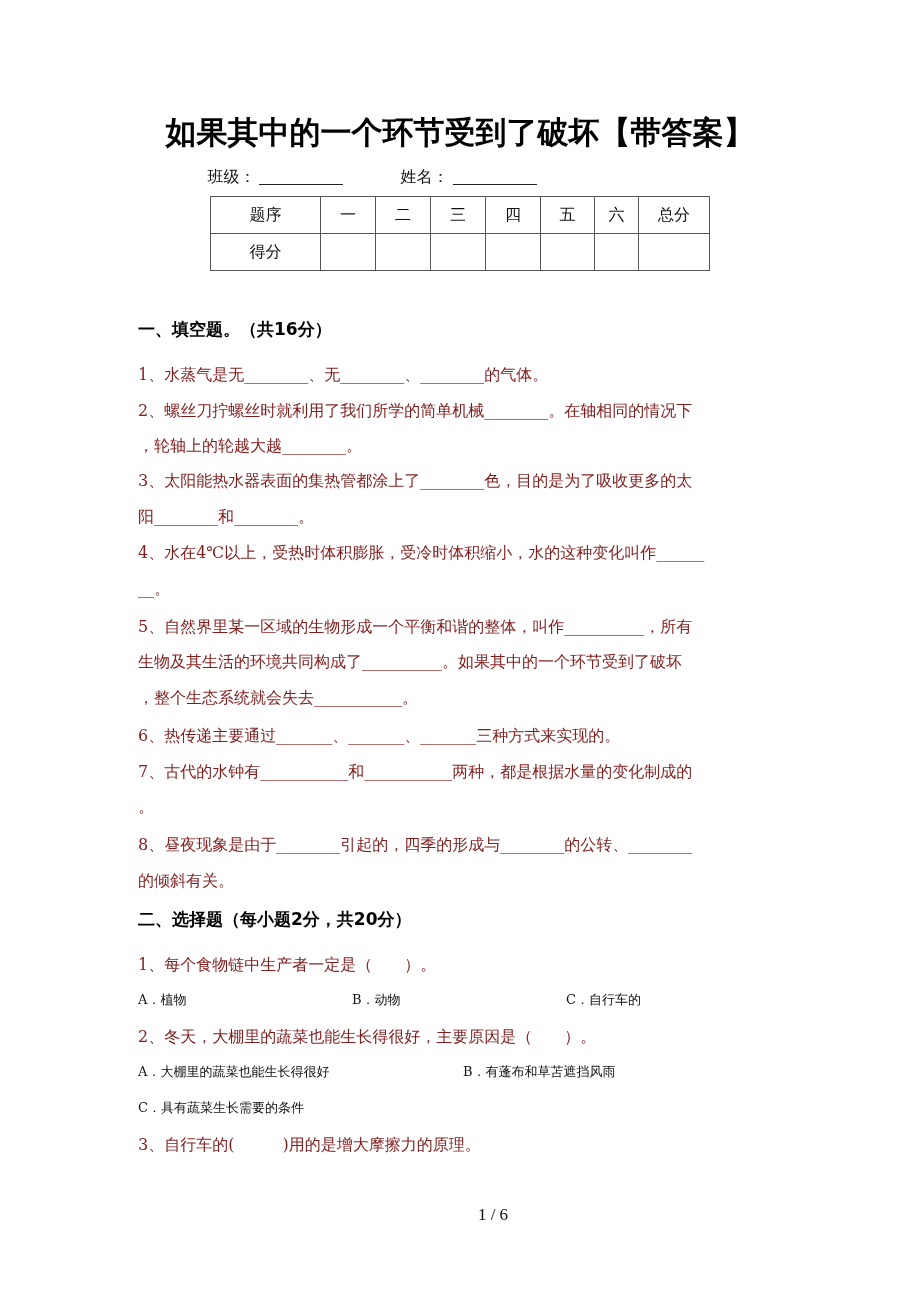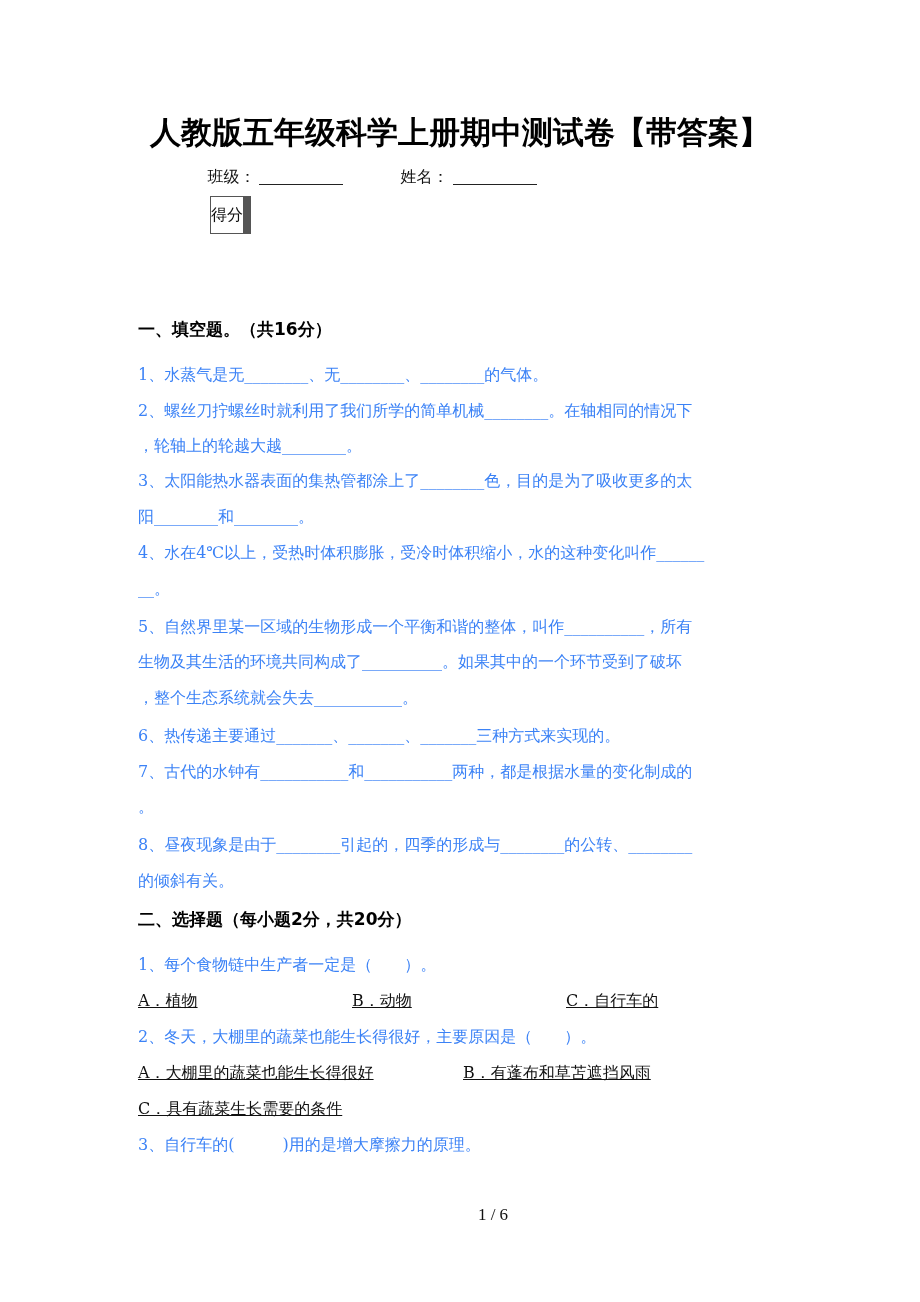--- a/index.html
+++ b/index.html
@@ -8,41 +8,51 @@
   .title { position: absolute; top: 112px; left: 0; width: 920px; text-align: center;
            font-size: 31px; font-weight: bold; letter-spacing: 0px;
            font-family: "DejaVu Sans", "Liberation Sans", sans-serif; color: #000; }
   .info { position: absolute; top: 167px; left: 0; width: 744px; text-align: center; font-size: 16px; }
   .info .fld { display: inline-block; margin: 0 26px; }
   .info .blank { display: inline-block; width: 84px; border-bottom: 1px solid #222; height: 16px; vertical-align: -3px; margin-left: 4px; }
   table.score { position: absolute; top: 196px; left: 210px; border-collapse: collapse; }
   table.score td { border: 1px solid #555; height: 36px; text-align: center; font-size: 16px; padding: 0; }
   .sec { position: absolute; left: 138px; font-size: 17px; font-weight: bold;
          font-family: "DejaVu Sans", "Liberation Sans", sans-serif; color: #000; }
-  .line { position: absolute; left: 138px; font-size: 16px; white-space: nowrap; color: #3b82f6; }
+  .line { position: absolute; left: 138px; font-size: 16px; white-space: nowrap; color: #7f1d1d; }
   .pagenum { position: absolute; top: 1205px; left: 0; width: 920px; text-align: center; font-size: 17px;
              font-family: "Liberation Serif", serif; padding-left: 33px; }
-  .opt { position: absolute; font-size: 16px; white-space: nowrap; text-decoration: underline; }
+  .opt { position: absolute; font-size: 13px; white-space: nowrap; }
 </style>
 </head>
 <body>
 
-<div class="title">人教版五年级科学上册期中测试卷【带答案】</div>
+<div class="title">如果其中的一个环节受到了破坏【带答案】</div>
 
 <div class="info">
   <span class="fld">
     <span>班级：</span><span class="blank"></span>
   </span>
   <span class="fld">
     <span>姓名：</span><span class="blank"></span>
   </span>
 </div>
 
 <table class="score">
   <tbody>
+      <tr>
+    <td style="width:109px">题序</td>
+    <td style="width:54px">一</td>
+    <td style="width:54px">二</td>
+    <td style="width:54px">三</td>
+    <td style="width:54px">四</td>
+    <td style="width:53px">五</td>
+    <td style="width:43px">六</td>
+    <td style="width:70px">总分</td>
+  </tr>
   <tr>
     <td>得分</td>
     <td></td>
     <td></td>
     <td></td>
     <td></td>
     <td></td>
     <td></td>
     <td></td>
   </tr>

